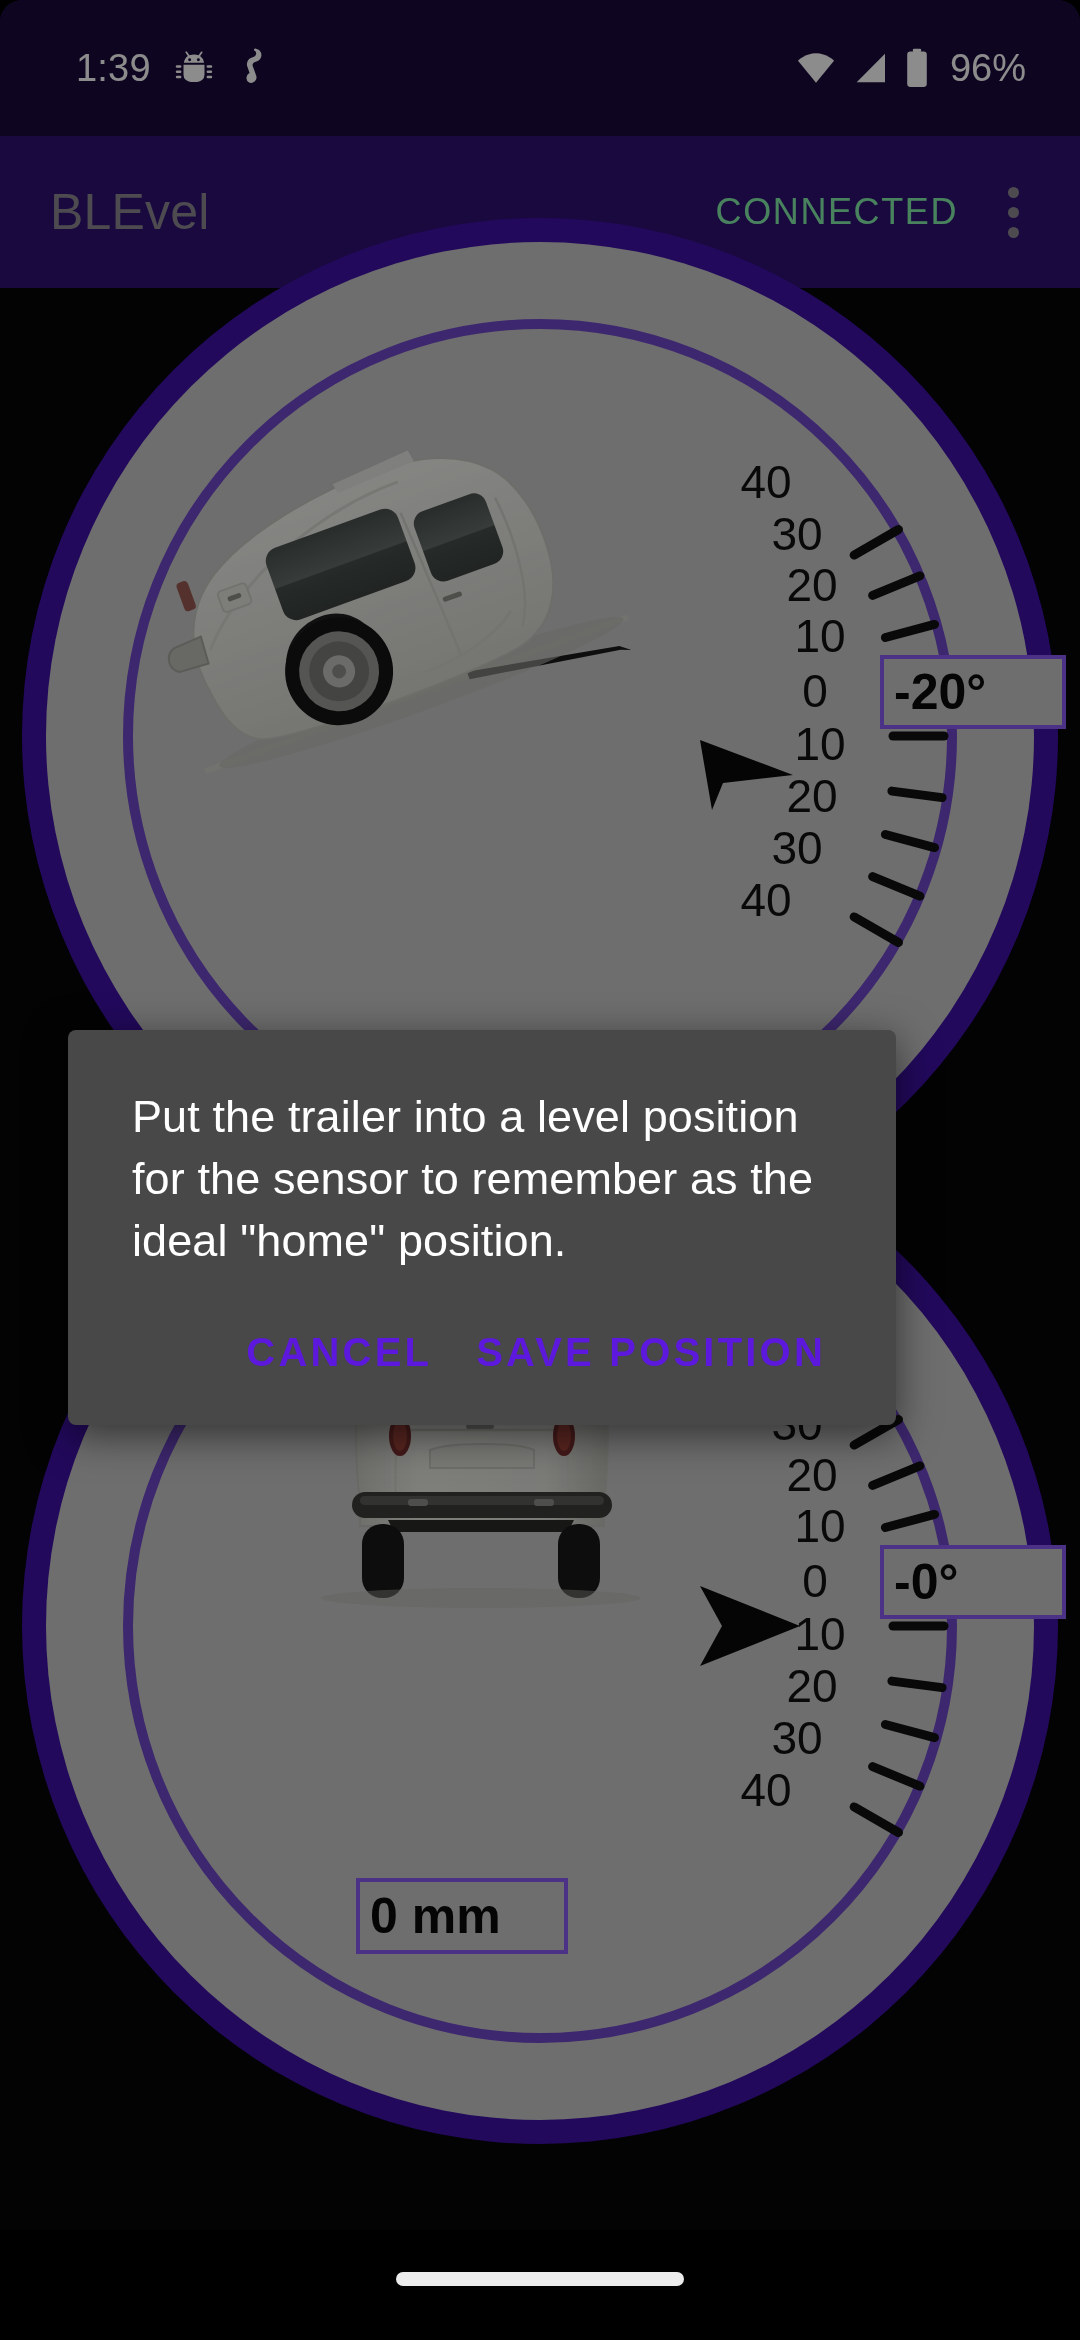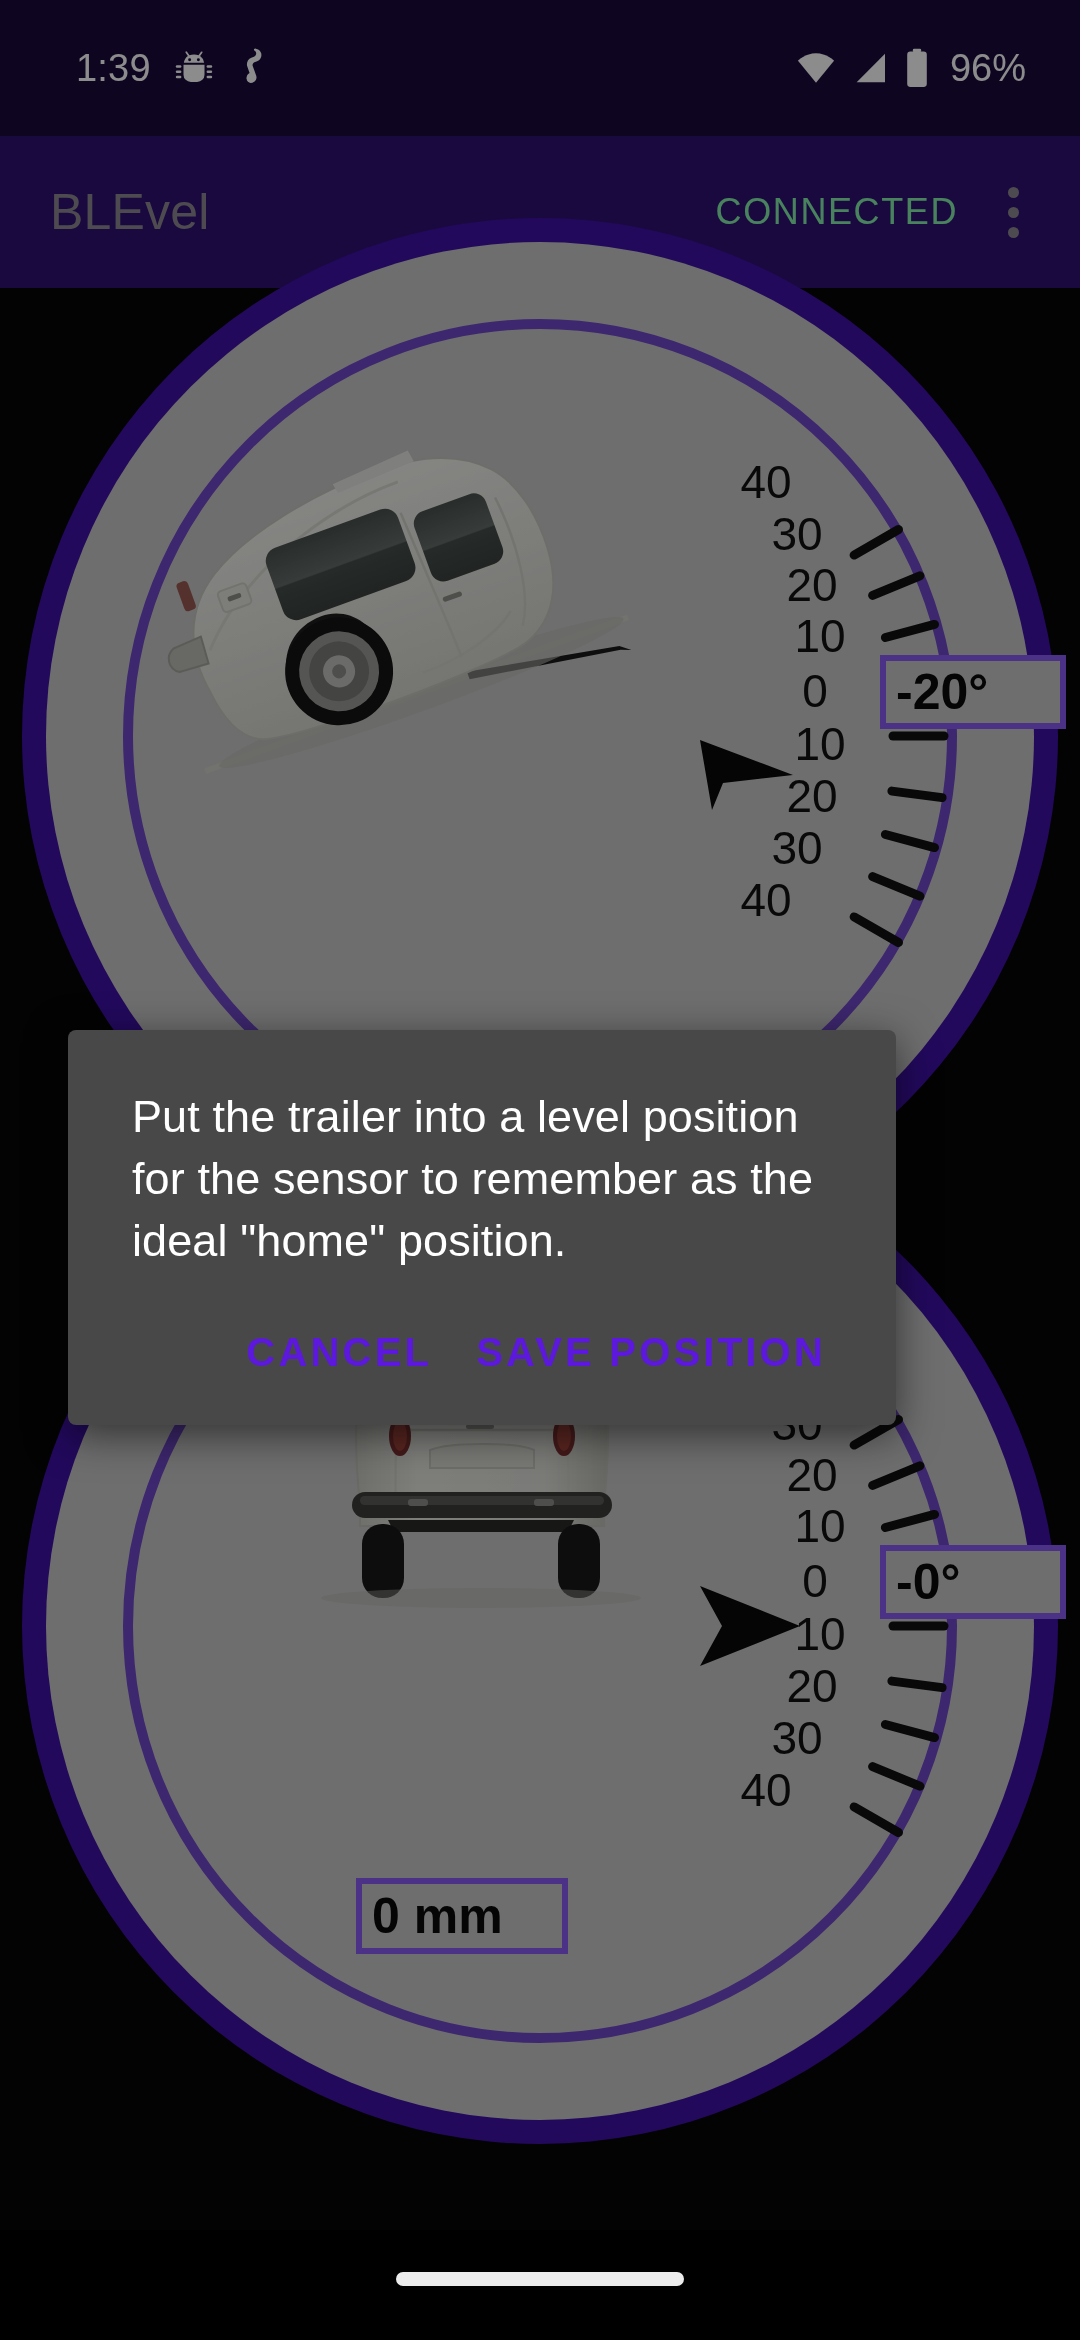--- a/index.html
+++ b/index.html
@@ -1,19 +1,19 @@
 <!DOCTYPE html>
 <html><head>
 <meta charset="utf-8">
 <style>
   * { margin:0; padding:0; box-sizing:border-box; }
   html,body { width:1080px; height:2340px; background:#000; overflow:hidden;
               font-family:"Liberation Sans", sans-serif; }
 
-  #screen { position:relative; width:1080px; height:2340px; background:#060608; overflow:hidden; }
+  #screen { position:relative; width:1080px; height:2340px; background:#060608; overflow:hidden;border-radius:22px; }
 
   
   #status-bar {
     position:absolute; left:0; top:0; width:1080px; height:136px;
     background:#1b0b3d;
     display:flex; align-items:center; justify-content:space-between;
     padding:0 54px 0 76px;
   }
   #status-left { display:flex; align-items:center; gap:22px; }
   #status-right { display:flex; align-items:center; gap:14px; }
@@ -42,21 +42,21 @@
 
   
   .ring-outer { background:#3f11a8; }
   
   .face { background:#c9c9c9; }
 
   
   .dial-svg { position:absolute; left:0; top:0; }
 
   .readout {
-    position:absolute; background:#c9c9c9; border:6px solid #8b5cf6;
+    position:absolute; background:#c9c9c9; border:4px solid #8b5cf6;
     display:flex; align-items:center; padding:0 10px;
     color:#0a0a0a; font-size:50px; font-weight:700; letter-spacing:0px;
     font-family:"Liberation Sans", sans-serif;
   }
 
   
   .trailer { position:absolute; }
 
   
   #scrim { position:absolute; left:0; top:0; width:1080px; height:2340px;

